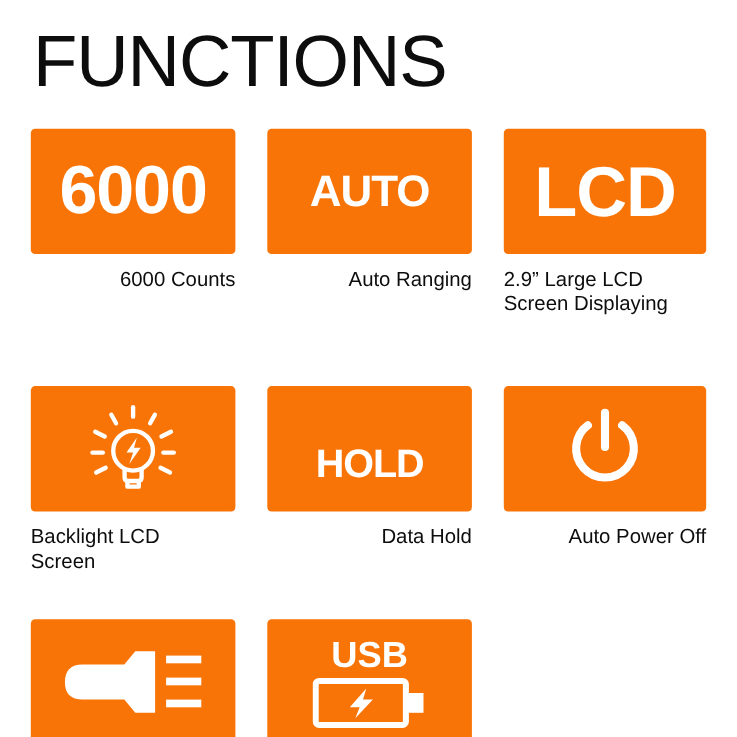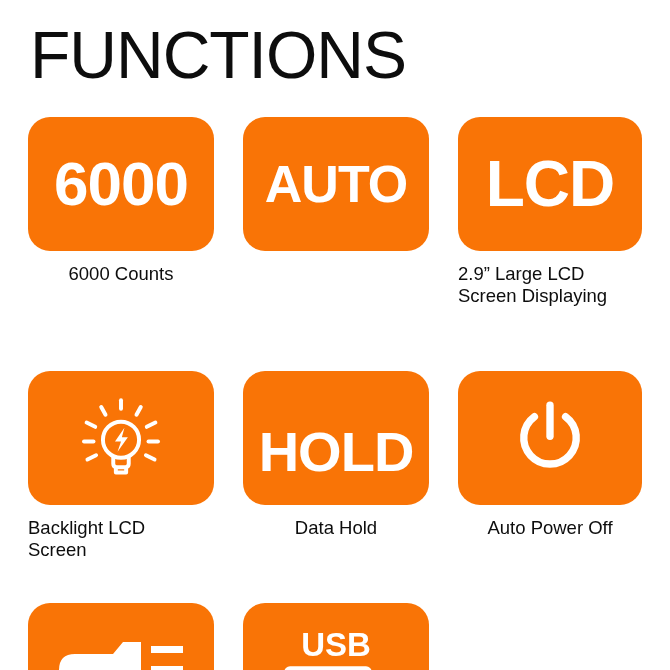--- a/index.html
+++ b/index.html
@@ -40,45 +40,45 @@
     grid-auto-rows: auto;
   }
   .cell {
     width: 186px;
   }
   .cell.col2 { width: 186px; }
   .cell.col3 { width: 184px; }
   .spacer { width: 29px; }
   .tile {
     width: 100%;
-    height: 134px;
+    height: 114px;
     background: #f97406;
-    border-radius: 22px;
+    border-radius: 4px;
     display: flex;
     align-items: center;
     justify-content: center;
     box-sizing: border-box;
     overflow: hidden;
   }
   .tile-text {
     color: #ffffff;
     font-weight: bold;
     line-height: 1;
     white-space: nowrap;
   }
   .tile-text.size-6000 { font-size: 62px; letter-spacing: -1px; }
-  .tile-text.size-auto { font-size: 52px; letter-spacing: -1px; }
+  .tile-text.size-auto { font-size: 40px; letter-spacing: -1px; }
   .tile-text.size-lcd  { font-size: 64px; letter-spacing: -1px; }
-  .tile-text.size-hold { font-size: 56px; letter-spacing: -1px; margin-top: 27px; }
+  .tile-text.size-hold { font-size: 36px; letter-spacing: -1px; margin-top: 27px; }
   .caption {
     margin-top: 12px;
     font-size: 18.5px;
     color: #0d0d0d;
     line-height: 22px;
-    text-align: center;
+    text-align: right;
     white-space: pre-line;
   }
   .caption.align-left {
     text-align: left;
     margin-top: 12px;
   }
   .row-gap { height: 64px; }
   .row-gap-two { height: 42px; }
   
   .usb-stack {
@@ -110,20 +110,21 @@
       <div class="tile">
         <span class="tile-text size-6000">6000</span>
       </div>
       <div class="caption">6000 Counts</div>
     </div>
     <div class="spacer"></div>
     <div class="cell col2">
       <div class="tile">
         <span class="tile-text size-auto">AUTO</span>
       </div>
+      <div class="caption">Auto Ranging</div>
     </div>
     <div class="spacer"></div>
     <div class="cell col3">
       <div class="tile">
         <span class="tile-text size-lcd">LCD</span>
       </div>
       <div class="caption align-left">2.9” Large LCD
 Screen Displaying</div>
     </div>
 

